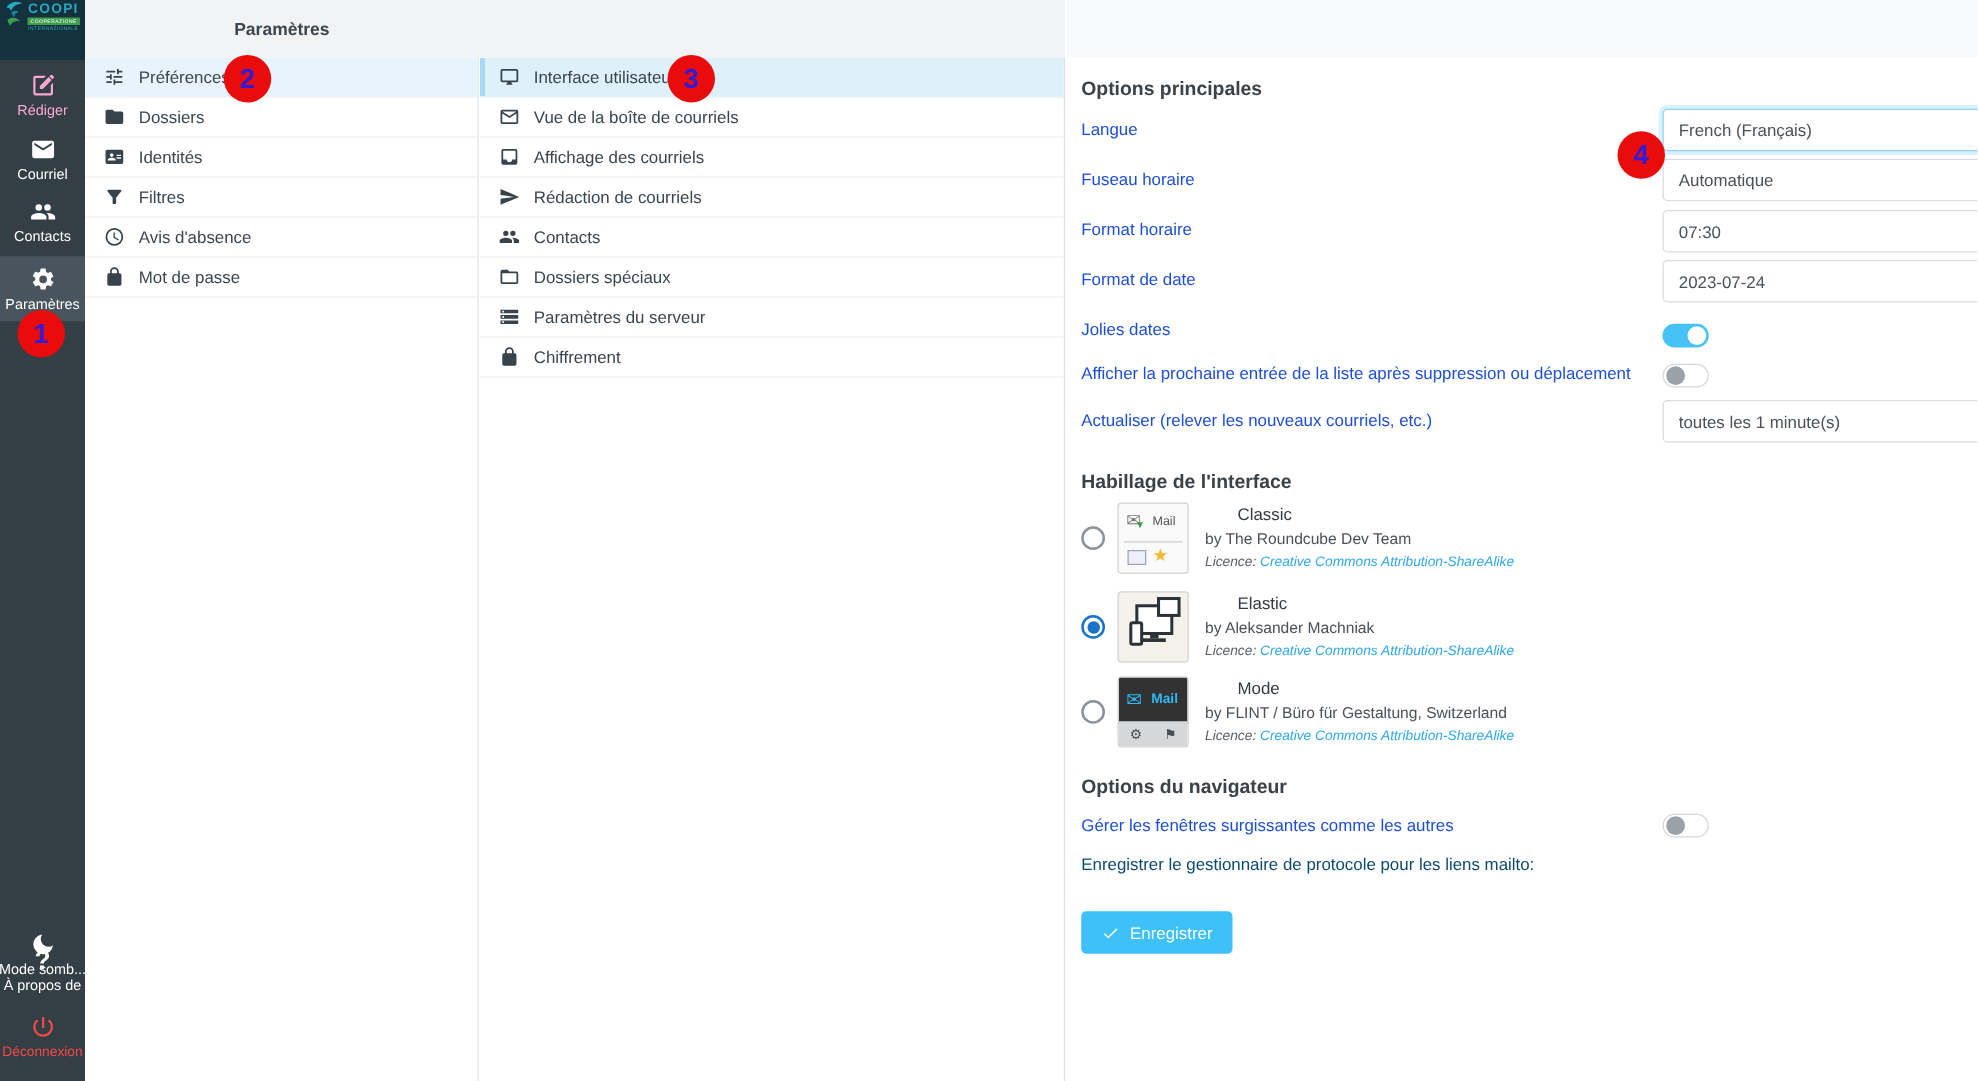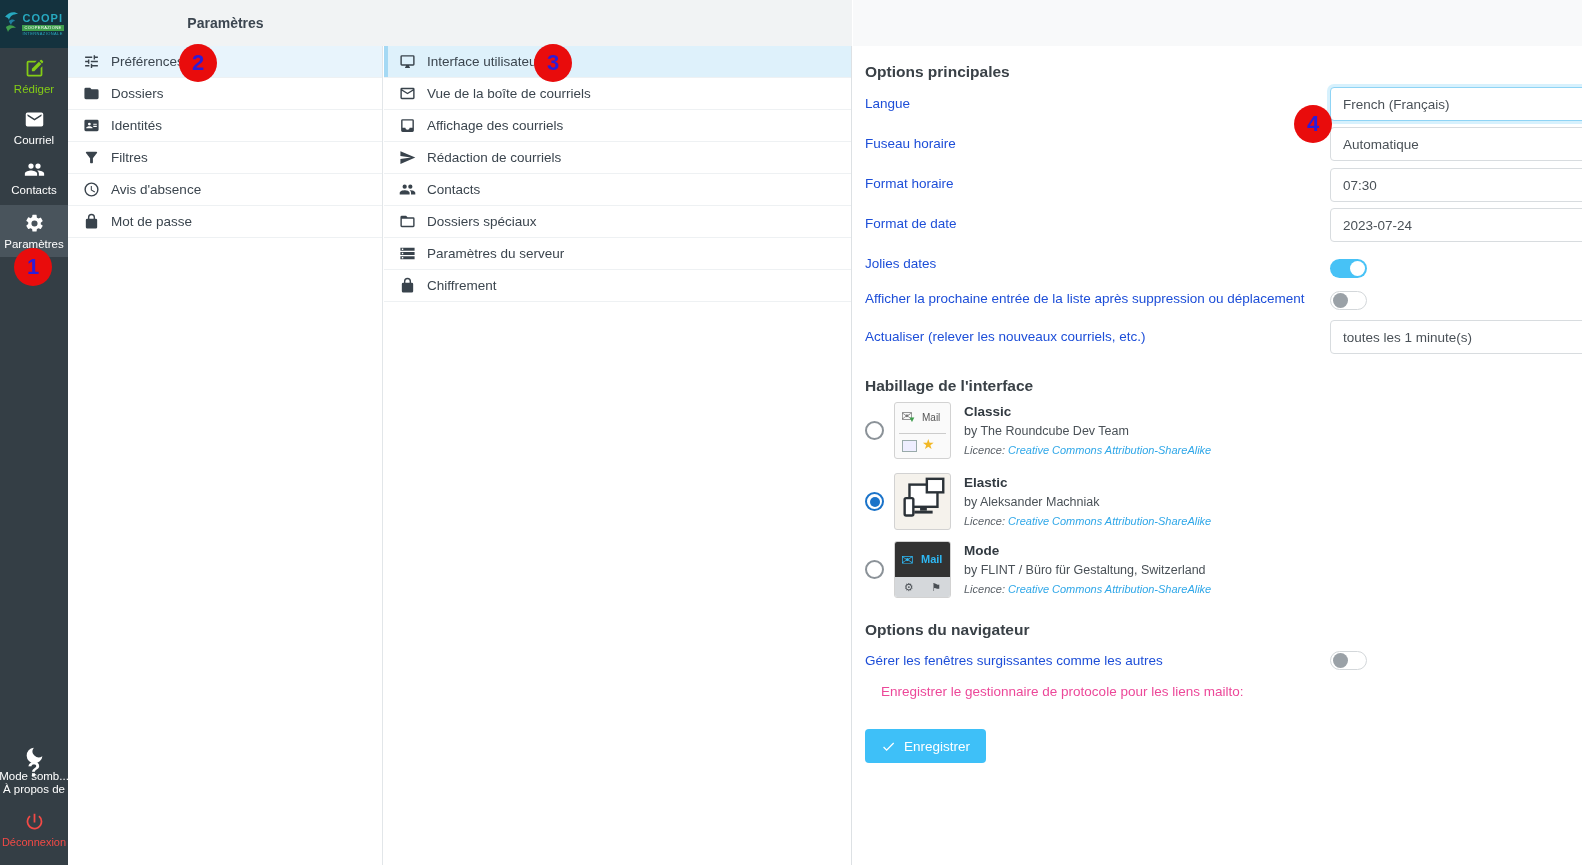--- a/index.html
+++ b/index.html
@@ -3,32 +3,32 @@
 <meta charset="utf-8">
 <style>
   html,body{margin:0;padding:0;overflow:hidden;}
   body{width:1582px;height:865px;position:relative;background:#fff;
        font-family:"Liberation Sans","DejaVu Sans",sans-serif;color:#3b454e;}
   svg{display:block;}
 
   
   .sidebar{position:absolute;left:0;top:0;width:68px;height:865px;background:#343e45;z-index:2;}
   .logo{position:absolute;left:0;top:0;width:68px;height:48px;background:#14323e;
-        display:flex;align-items:center;justify-content:center;}
+        display:flex;align-items:flex-start;justify-content:center;}
   .logo-inner{display:flex;align-items:center;gap:2px;}
   .logo-bird{width:16px;height:26px;}
   .logo-txt{display:flex;flex-direction:column;line-height:1;}
   .logo-brand{font-size:11px;font-weight:bold;color:#27a9c0;letter-spacing:1px;}
   .logo-sub1{font-size:4px;color:#fff;background:#3f9e4d;padding:1px 2px;margin-top:1px;letter-spacing:.4px;}
   .logo-sub2{font-size:4px;color:#2aa9c0;margin-top:1px;letter-spacing:.4px;}
   .side-item{position:absolute;left:0;width:68px;display:flex;flex-direction:column;
              align-items:center;justify-content:center;gap:4px;color:#fff;cursor:pointer;}
   .side-item .lbl{font-size:11.5px;white-space:nowrap;}
   .side-item svg{width:21px;height:21px;fill:currentColor;}
-  .si-compose{color:#84cc16;}
+  .si-compose{color:#f9a8d4;}
   .si-settings{background:#49545c;}
   .si-logout{color:#f34a46;}
   .qmark{font-size:21px;font-weight:bold;line-height:21px;}
 
   
   .topbar{position:absolute;left:68px;top:0;width:784px;height:46px;background:#f1f3f4;}
   .main-strip{position:absolute;left:853px;top:0;width:729px;height:46px;background:#f8f9fa;}
   .col1-title{position:absolute;left:68px;top:0;width:315px;height:46px;line-height:46px;
               text-align:center;font-size:14px;font-weight:bold;color:#3c4650;}
 
@@ -61,40 +61,40 @@
 
   
   .skin-row{position:absolute;left:12px;height:57px;display:flex;align-items:center;cursor:pointer;}
   .radio{width:15px;height:15px;border:2px solid #8b9298;border-radius:50%;box-sizing:content-box;
          position:relative;flex:none;margin-right:10px;}
   .radio.checked{border-color:#1a73c9;}
   .radio.checked::after{content:"";position:absolute;inset:2.5px;background:#1a73c9;border-radius:50%;}
   .thumb{width:57px;height:57px;border:1px solid #d2d2d2;border-radius:3px;flex:none;margin-right:13px;
          position:relative;overflow:hidden;box-sizing:border-box;}
   .skin-texts{display:flex;flex-direction:column;gap:1px;}
-  .skin-name{font-size:13.5px;font-weight:bold;color:#323a41;line-height:18px;}
+  .skin-name{font-size:13.5px;font-weight:normal;color:#323a41;line-height:18px;margin-left:26px;}
   .skin-author{font-size:12.5px;color:#4a5157;line-height:18px;}
   .skin-lic{font-size:11px;font-style:italic;color:#5a6168;line-height:18px;}
   .skin-lic a{color:#2fa7e8;text-decoration:none;cursor:pointer;}
   .thumb.classic{background:#fafafa;}
   .thumb.classic .env{position:absolute;left:6px;top:5px;font-size:14px;color:#777;}
   .thumb.classic .arr{position:absolute;left:13px;top:12px;font-size:8px;color:#3f9e4d;}
   .thumb.classic .mailtxt{position:absolute;left:27px;top:9px;font-size:10px;color:#555;}
   .thumb.classic .div{position:absolute;left:4px;right:4px;top:30px;border-top:1px solid #ccc;}
   .thumb.classic .win{position:absolute;left:7px;top:37px;width:13px;height:10px;border:1px solid #9aa;background:#eef;}
   .thumb.classic .star{position:absolute;left:27px;top:33px;font-size:14px;color:#f2b826;}
   .thumb.larry .top{position:absolute;left:0;top:0;right:0;height:37px;background:#323232;}
   .thumb.larry .env{position:absolute;left:6px;top:9px;font-size:15px;color:#2fb8f3;}
   .thumb.larry .mailtxt{position:absolute;left:26px;top:11px;font-size:11px;font-weight:bold;color:#2fb8f3;}
   .thumb.larry .bot{position:absolute;left:0;bottom:0;right:0;height:20px;background:#d5d8db;
                     display:flex;align-items:center;justify-content:space-around;font-size:11px;color:#4a4f54;}
   .thumb.elastic{background:#f5f2ec;}
 
   
-  .plain-link{position:absolute;left:12px;font-size:13.5px;color:#ec4899;line-height:18px;cursor:pointer;margin-left:16px;}
+  .plain-link{position:absolute;left:12px;font-size:13.5px;color:#0c4a6e;line-height:18px;cursor:pointer;}
   .save-btn{position:absolute;left:12px;top:683px;height:34px;padding:0 16px;border:none;border-radius:4px;
             background:#3ec0f8;color:#fff;font-size:13.5px;font-family:inherit;display:flex;align-items:center;
             gap:8px;cursor:pointer;}
   .save-btn svg{width:15px;height:15px;fill:#fff;}
 
   
   .badge{position:absolute;width:38px;height:38px;border-radius:50%;background:#e90c0c;z-index:50;
          display:flex;align-items:center;justify-content:center;font-size:22px;font-weight:bold;color:#2d1cd8;}
 </style>
 </head>

